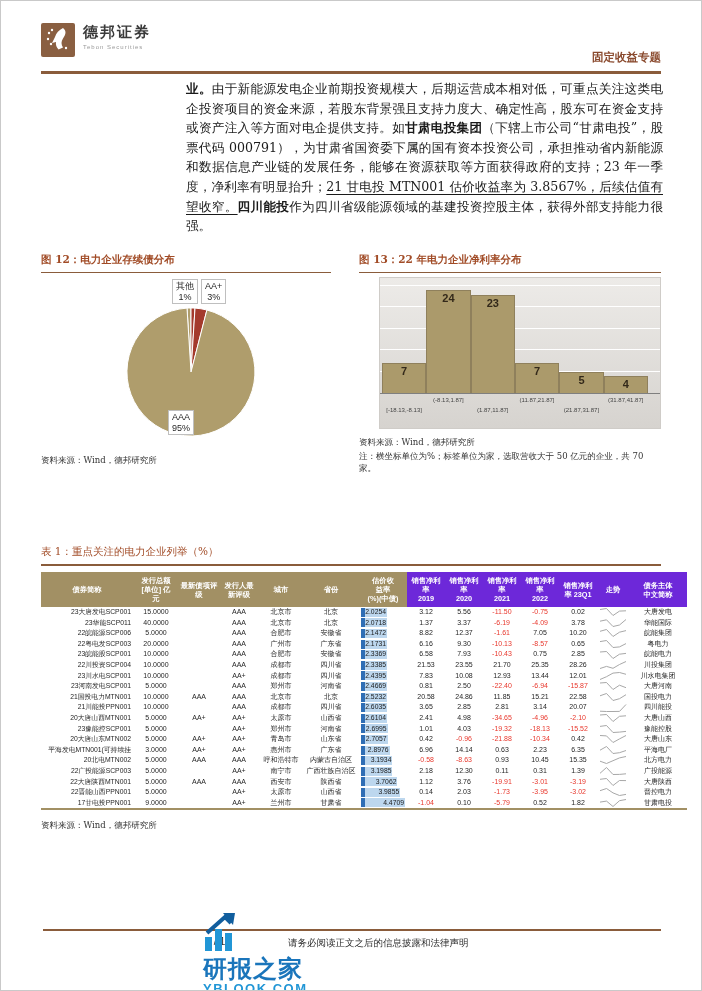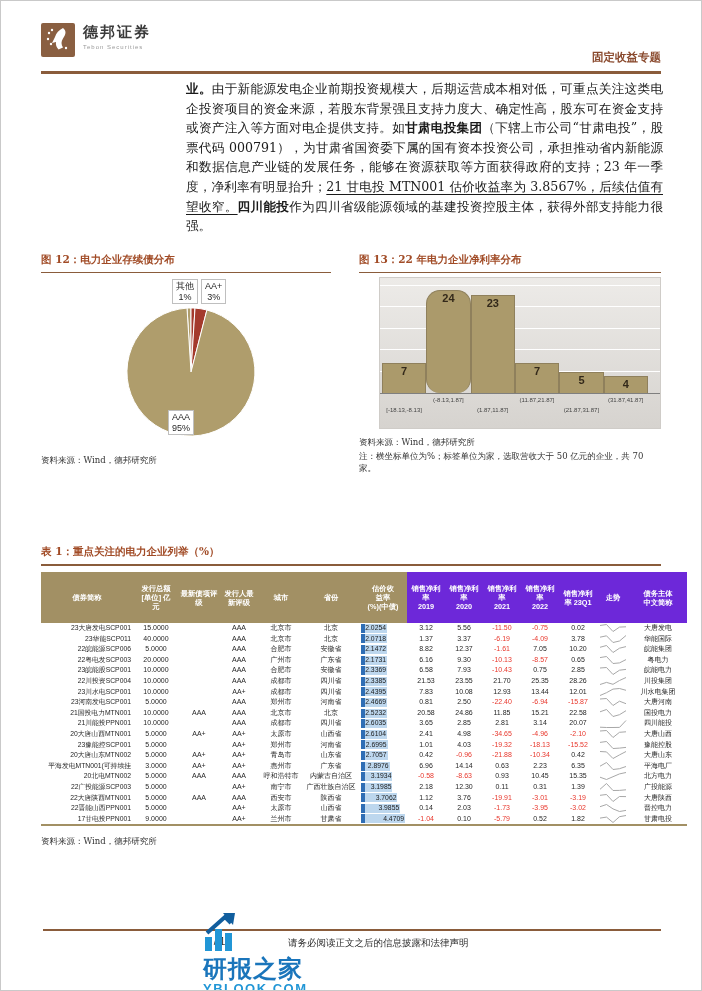--- a/index.html
+++ b/index.html
@@ -31,23 +31,23 @@
   .bar-area{background:linear-gradient(#edebe8,#d6d3cf);border:1px solid #cfccc8;height:150px !important;margin-left:20px;}
   .plot{position:absolute;left:0;right:0;top:8px;bottom:34px;border-bottom:1px solid #7f7f7f;}
   .gline{position:absolute;left:0;right:0;height:1px;background:#fff;}
   .bars{position:absolute;left:2px;right:12px;top:0;bottom:0;display:flex;align-items:flex-end;}
   .bar{width:16.666%;background:#ab9a6b;border:1px solid #8f805c;border-bottom:none;box-sizing:border-box;position:relative;}
   .bar .bl{position:absolute;top:1px;left:0;width:100%;text-align:center;font-family:"Liberation Sans",sans-serif;font-weight:bold;font-size:11px;color:#33291a;}
   .bins{position:absolute;left:2px;right:12px;bottom:6px;height:26px;}
   .bin{position:absolute;width:18%;text-align:center;font-family:"Liberation Sans",sans-serif;font-size:6px;color:#444;white-space:nowrap;}
   
   .tbl{position:absolute;top:544px;left:40px;right:40px;}
-  .tbltitle{font-size:10.5px;font-weight:bold;color:#a14b26;border-bottom:2px solid #8a5c3b;padding-bottom:5px;margin-bottom:6px;}
+  .tbltitle{font-size:10.5px;font-weight:normal;color:#a14b26;border-bottom:2px solid #8a5c3b;padding-bottom:5px;margin-bottom:6px;}
   table{border-collapse:collapse;table-layout:fixed;width:622px;font-family:"Liberation Sans",sans-serif;font-size:7px;color:#262626;border-bottom:2px solid #a29064;}
-  thead th{color:#fff;font-weight:bold;font-size:7.3px;line-height:9px;text-align:center;vertical-align:middle;white-space:pre-line;padding:12px 1px;}
+  thead th{color:#fff;font-weight:bold;font-size:7.3px;line-height:9px;text-align:center;vertical-align:middle;white-space:pre-line;padding:4px 1px;}
   th.tan{background:#a29064;} th.red{background:#6d28d9;}
   tbody td{height:10.6px;padding:0 2px;line-height:10.6px;white-space:nowrap;overflow:hidden;text-align:center;}
   td.bond{text-align:right;font-size:6.8px;}
   td.num.neg,span.neg{color:#e8372c;}
   .ywrap{position:relative;height:9px;margin:0.5px 0;}
   .ybar{position:absolute;left:0;top:0;bottom:0;background:#bdd7ee;border-left:4px solid #2f6eb5;box-sizing:border-box;display:flex;align-items:center;justify-content:flex-end;padding-right:1px;font-size:6.8px;color:#1a1a1a;min-width:26px;}
   td.spark svg{vertical-align:middle;}
   .tblsource{font-size:8.5px;color:#333;margin-top:10px;}
   
   .frule{position:absolute;top:928px;left:42px;right:40px;height:2px;background:#8a5c3b;}
@@ -110,21 +110,21 @@
         <div class="plot">
             <div class="gline" style="bottom: 20%;"></div>
             <div class="gline" style="bottom: 40%;"></div>
             <div class="gline" style="bottom: 60%;"></div>
             <div class="gline" style="bottom: 80%;"></div>
             <div class="gline" style="bottom: 100%;"></div>
             <div class="bars">
               <div class="bar" style="height: 28%;">
                 <span class="bl">7</span>
               </div>
-              <div class="bar" style="height: 96%; border-radius: 14px;">
+              <div class="bar" style="height: 96%;">
                 <span class="bl">24</span>
               </div>
               <div class="bar" style="height: 92%;">
                 <span class="bl">23</span>
               </div>
               <div class="bar" style="height: 28%;">
                 <span class="bl">7</span>
               </div>
               <div class="bar" style="height: 20%;">
                 <span class="bl">5</span>

